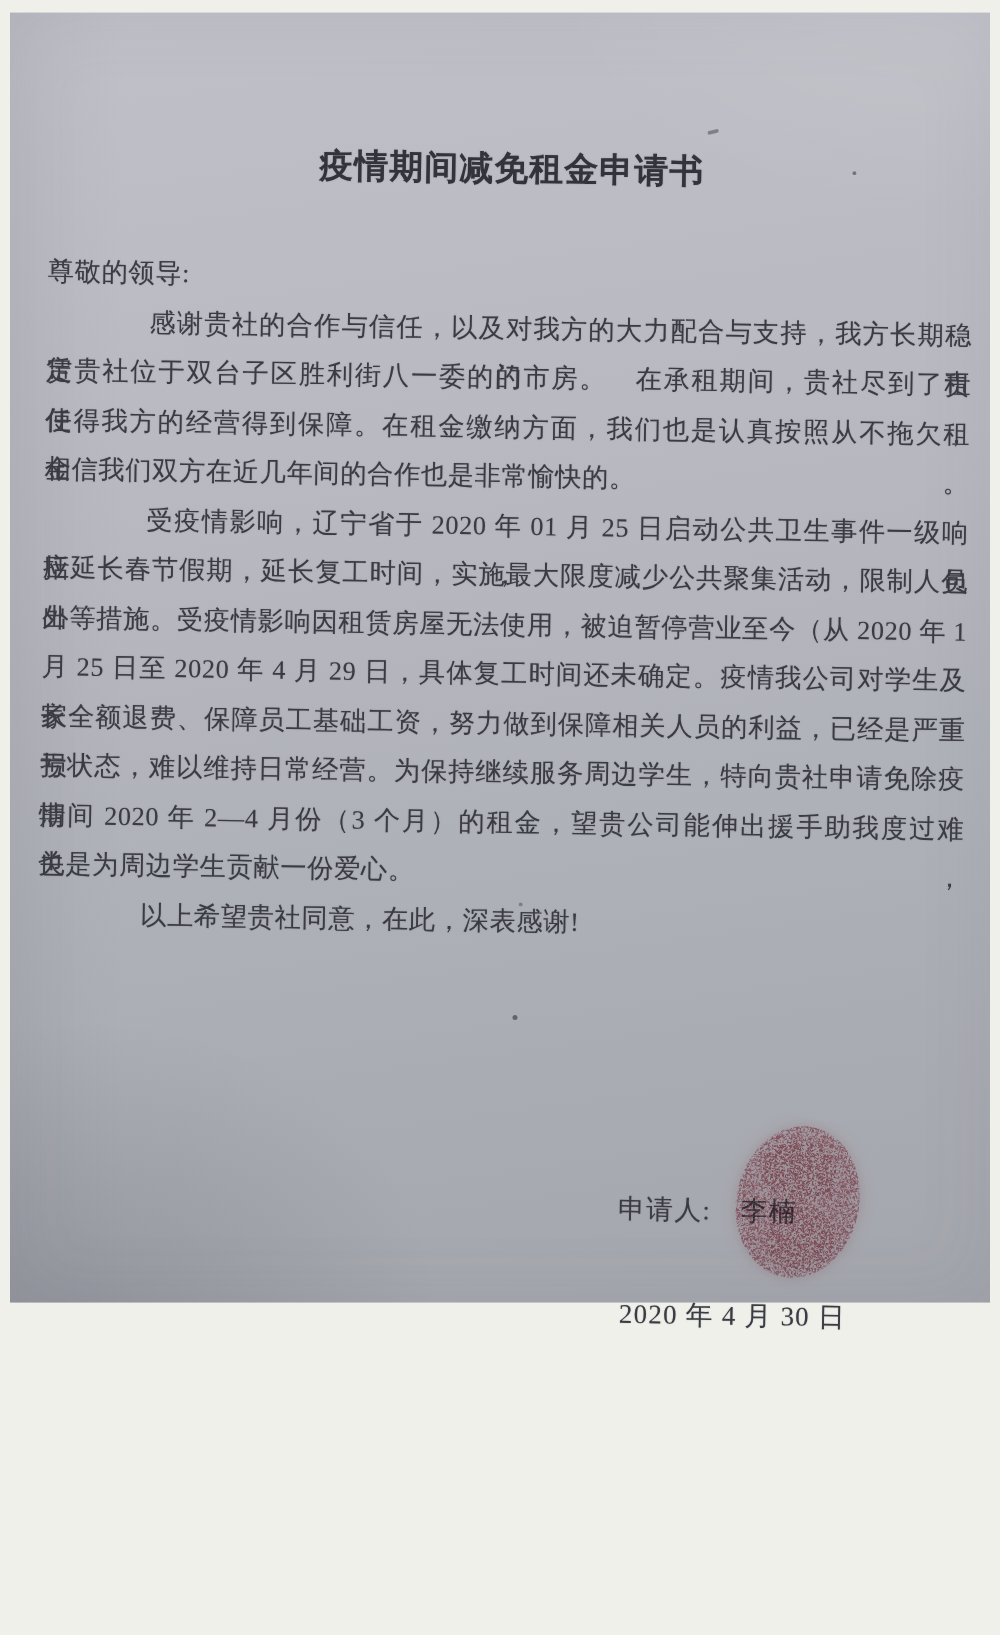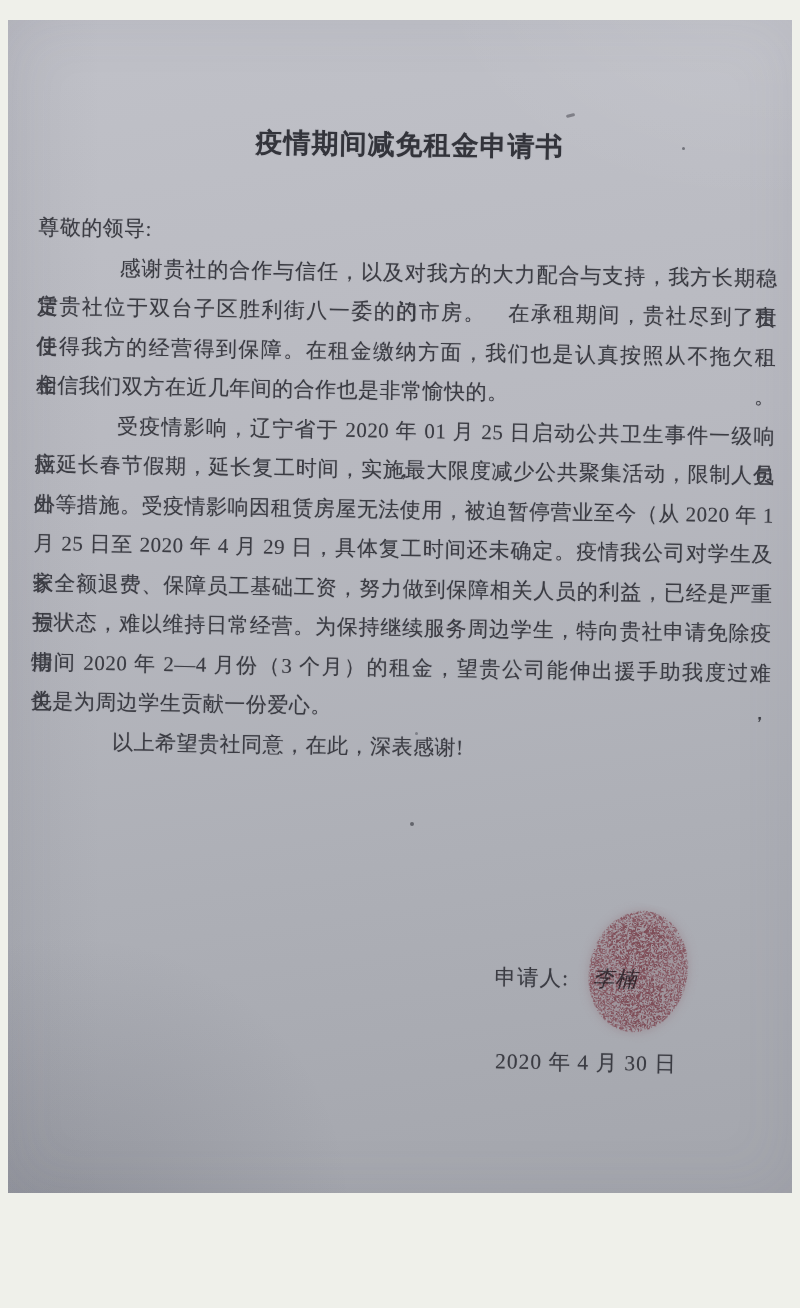--- a/index.html
+++ b/index.html
@@ -5,21 +5,21 @@
   html,body{margin:0;padding:0;}
   body{
     width:800px;height:1308px;
     background:#eff0ea;
     font-family:"Liberation Serif","DejaVu Serif",serif;
     overflow:hidden;position:relative;
   }
   .stage{position:absolute;inset:0;}
   
   .paper{
-    position:absolute;left:8px;top:20px;width:784px;height:1173px;
+    position:absolute;left:8px;top:10px;width:784px;height:1032px;
     background:linear-gradient(172deg,#c0c1c8 0%,#b8b9c0 38%,#adafb6 70%,#a4a6ad 100%);
     box-shadow:inset 0 0 60px rgba(90,92,104,0.10);
   }
   .vignette{
     position:absolute;inset:0;pointer-events:none;
     background:
       radial-gradient(ellipse 60% 40% at 8% 102%, rgba(55,58,72,0.16), rgba(55,58,72,0) 60%),
       radial-gradient(ellipse 70% 35% at 95% -5%, rgba(255,255,255,0.10), rgba(255,255,255,0) 60%),
       linear-gradient(90deg, rgba(70,72,84,0.05) 0%, rgba(70,72,84,0) 12%);
   }
@@ -41,21 +41,21 @@
     display:block;height:39.5px;line-height:39.5px;
     font-size:21px;letter-spacing:0.5px;white-space:pre-wrap;
     text-shadow:0 0 1px rgba(60,61,70,0.40);
   }
   .ln.justify{text-align:justify;text-align-last:justify;}
   .ln.left{text-align:left;}
   .ln.indent{text-indent:82px;}
   .sig-row{position:absolute;top:840px;left:0;font-size:21.5px;letter-spacing:1px;
     text-shadow:0 0 1px rgba(60,61,70,0.40);}
   .sig-label{position:absolute;left:468px;top:0;white-space:nowrap;}
-  .sig-name{position:absolute;left:566px;top:0;white-space:nowrap;color:#43444b;font-style:italic;}
+  .sig-name{position:absolute;left:566px;top:0;white-space:nowrap;color:#43444b;}
   .date-row{position:absolute;top:924px;left:470px;font-size:21.5px;letter-spacing:1px;
     white-space:nowrap;text-shadow:0 0 1px rgba(60,61,70,0.40);}
   
   .fingerprint{
     position:absolute;left:566px;top:884px;width:132px;height:138px;
     transform:rotate(12deg);transform-origin:50% 50%;
     pointer-events:none;mix-blend-mode:multiply;opacity:0.9;
   }
   
   .speck{position:absolute;background:#4a4b53;border-radius:50%;opacity:0.65;}

